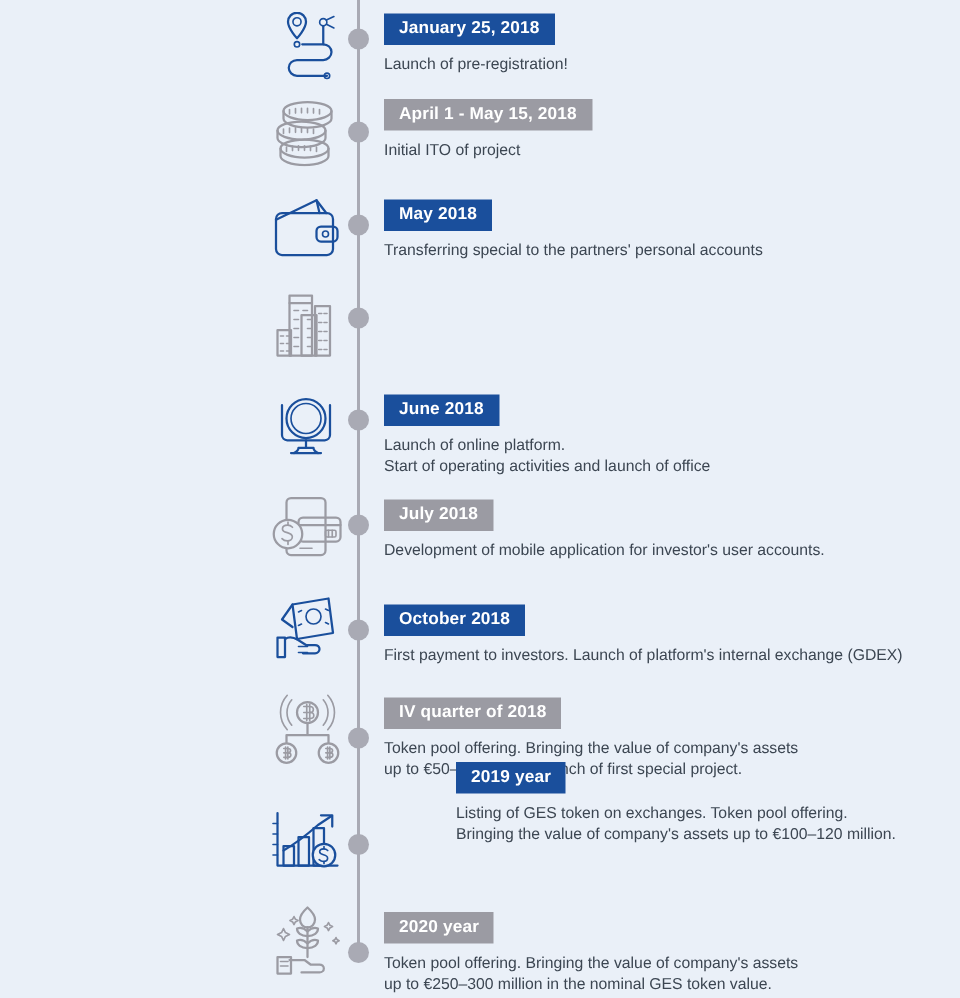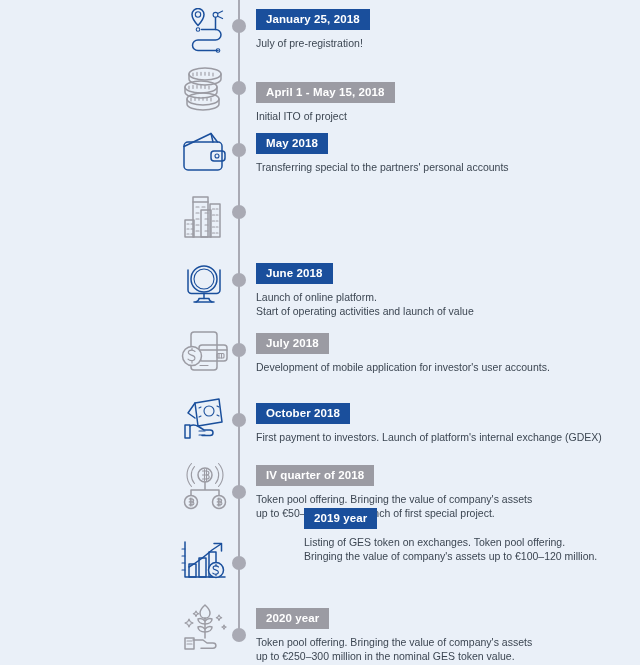--- a/index.html
+++ b/index.html
@@ -98,38 +98,38 @@
           <circle cx="19" cy="6.5" r="2.7" fill="none" stroke="#1a4f9c" stroke-width="1.1" stroke-linecap="round" stroke-linejoin="round"></circle>
           <circle cx="19" cy="21.5" r="1.8" fill="none" stroke="#1a4f9c" stroke-width="1.1" stroke-linecap="round" stroke-linejoin="round"></circle>
           <path fill="none" stroke="#1a4f9c" stroke-width="1.5" stroke-linecap="round" stroke-linejoin="round" d="M22.5 21.5h14c3 0 5.5 2.3 5.5 5.2s-2.5 5.3-5.5 5.3H19c-3 0-5.5 2.3-5.5 5.2 0 2.9 2.5 5.3 5.5 5.3h20"></path>
           <path fill="none" stroke="#1a4f9c" stroke-width="1.5" stroke-linecap="round" stroke-linejoin="round" d="M36.5 21.5V9.5"></path>
           <circle cx="36.5" cy="6.8" r="2.4" fill="none" stroke="#1a4f9c" stroke-width="1.1" stroke-linecap="round" stroke-linejoin="round"></circle>
           <path fill="none" stroke="#1a4f9c" stroke-width="1.1" stroke-linecap="round" stroke-linejoin="round" d="M38.6 5.4l5-2.4M38.6 8.2l5 2.4"></path>
           <circle cx="39" cy="42.5" r="1.8" fill="none" stroke="#1a4f9c" stroke-width="1.1" stroke-linecap="round" stroke-linejoin="round"></circle>
         </svg>
       </div>
       <div class="node-dot" style="top: 19px;"></div>
-      <div class="content-box" style="top: 9px;"><div class="date-badge blue">January 25, 2018</div><div class="desc">July of pre-registration!</div></div>
+      <div class="content-box" style="top: 9px;"><div class="date-badge blue">January 25, 2018</div><div class="desc">Launch of pre-registration!</div></div>
     </div>
     <div class="milestone">
       <div class="icon-box" style="top: 62px;">
         <svg width="48" height="46" viewBox="0 0 48 46">
           <ellipse cx="24" cy="9" rx="16" ry="6" fill="none" stroke="#9b9ba3" stroke-width="1.5" stroke-linecap="round" stroke-linejoin="round"></ellipse>
           <path fill="none" stroke="#9b9ba3" stroke-width="1.5" stroke-linecap="round" stroke-linejoin="round" d="M8 9v5c0 3.3 7.2 6 16 6s16-2.7 16-6V9"></path>
           <ellipse cx="20" cy="22" rx="16" ry="6" fill="none" stroke="#9b9ba3" stroke-width="1.5" stroke-linecap="round" stroke-linejoin="round"></ellipse>
           <path fill="none" stroke="#9b9ba3" stroke-width="1.5" stroke-linecap="round" stroke-linejoin="round" d="M4 22v5c0 3.3 7.2 6 16 6s16-2.7 16-6v-5"></path>
           <ellipse cx="22" cy="34" rx="16" ry="6" fill="none" stroke="#9b9ba3" stroke-width="1.5" stroke-linecap="round" stroke-linejoin="round"></ellipse>
           <path fill="none" stroke="#9b9ba3" stroke-width="1.5" stroke-linecap="round" stroke-linejoin="round" d="M6 34v5c0 3.3 7.2 6 16 6s16-2.7 16-6v-5"></path>
           <path fill="none" stroke="#9b9ba3" stroke-width="1.1" stroke-linecap="round" stroke-linejoin="round" d="M12 8v3M16 7.4v3M20 7.2v3M24 7.2v3M28 7.4v3M32 8v3"></path>
           <path fill="none" stroke="#9b9ba3" stroke-width="1.1" stroke-linecap="round" stroke-linejoin="round" d="M8 21v3M12 20.4v3M16 20.2v3M20 20.2v3M24 20.4v3M28 21v3"></path>
           <path fill="none" stroke="#9b9ba3" stroke-width="1.1" stroke-linecap="round" stroke-linejoin="round" d="M10 33v3M14 32.4v3M18 32.2v3M22 32.2v3M26 32.4v3M30 33v3"></path>
         </svg>
       </div>
       <div class="node-dot" style="top: 81px;"></div>
-      <div class="content-box" style="top: 82px;"><div class="date-badge grey">April 1 - May 15, 2018</div><div class="desc">Initial ITO of project</div></div>
+      <div class="content-box" style="top: 66px;"><div class="date-badge grey">April 1 - May 15, 2018</div><div class="desc">Initial ITO of project</div></div>
     </div>
     <div class="milestone">
       <div class="icon-box" style="top: 126px;">
         <svg width="48" height="44" viewBox="0 0 48 44">
           <rect x="3" y="12" width="38" height="28" rx="4" fill="none" stroke="#1a4f9c" stroke-width="1.5" stroke-linecap="round" stroke-linejoin="round"></rect>
           <path fill="none" stroke="#1a4f9c" stroke-width="1.5" stroke-linecap="round" stroke-linejoin="round" d="M3 16.5 L30 3.5 L36.5 12"></path>
           <path fill="none" stroke="#1a4f9c" stroke-width="1.5" stroke-linecap="round" stroke-linejoin="round" d="M32 12 L30 3.5"></path>
           <rect x="30" y="21" width="14" height="10" rx="3" fill="none" stroke="#1a4f9c" stroke-width="1.5" stroke-linecap="round" stroke-linejoin="round"></rect>
           <circle cx="36" cy="26" r="2" fill="none" stroke="#1a4f9c" stroke-width="1.1" stroke-linecap="round" stroke-linejoin="round"></circle>
         </svg>
@@ -159,21 +159,21 @@
           <path fill="none" stroke="#1a4f9c" stroke-width="1.5" stroke-linecap="round" stroke-linejoin="round" d="M7 8v20c0 2 1.6 3.5 3.5 3.5h25c1.9 0 3.5-1.5 3.5-3.5V8"></path>
           <circle cx="23" cy="17" r="13" fill="none" stroke="#1a4f9c" stroke-width="1.5" stroke-linecap="round" stroke-linejoin="round"></circle>
           <circle cx="23" cy="17" r="10" fill="none" stroke="#1a4f9c" stroke-width="1.1" stroke-linecap="round" stroke-linejoin="round"></circle>
           <path fill="none" stroke="#1a4f9c" stroke-width="1.5" stroke-linecap="round" stroke-linejoin="round" d="M23 31.5v5"></path>
           <path fill="none" stroke="#1a4f9c" stroke-width="1.5" stroke-linecap="round" stroke-linejoin="round" d="M13 40h20"></path>
           <path fill="none" stroke="#1a4f9c" stroke-width="1.5" stroke-linecap="round" stroke-linejoin="round" d="M15 40c2-1 3-2 3-3.5h10c0 1.5 1 2.5 3 3.5"></path>
         </svg>
       </div>
       <div class="node-dot" style="top: 273px;"></div>
       <div class="content-box" style="top: 263px;"><div class="date-badge blue">June 2018</div><div class="desc">Launch of online platform.
-Start of operating activities and launch of value</div></div>
+Start of operating activities and launch of office</div></div>
     </div>
     <div class="milestone">
       <div class="icon-box" style="top: 325px;">
         <svg width="50" height="46" viewBox="0 0 50 46">
           <rect x="11" y="4" width="26" height="38" rx="3" fill="none" stroke="#9b9ba3" stroke-width="1.5" stroke-linecap="round" stroke-linejoin="round"></rect>
           <path fill="none" stroke="#9b9ba3" stroke-width="1.1" stroke-linecap="round" stroke-linejoin="round" d="M20 37.5h8"></path>
           <rect x="19" y="17" width="28" height="16" rx="3" fill="none" stroke="#9b9ba3" stroke-width="1.5" stroke-linecap="round" stroke-linejoin="round"></rect>
           <path fill="none" stroke="#9b9ba3" stroke-width="1.5" stroke-linecap="round" stroke-linejoin="round" d="M19 22h28"></path>
           <rect x="37" y="25.5" width="7" height="4.5" rx="1" fill="none" stroke="#9b9ba3" stroke-width="1.1" stroke-linecap="round" stroke-linejoin="round"></rect>
           <path fill="none" stroke="#9b9ba3" stroke-width="1.1" stroke-linecap="round" stroke-linejoin="round" d="M39 25.5v4.5M41.5 25.5v4.5"></path>

